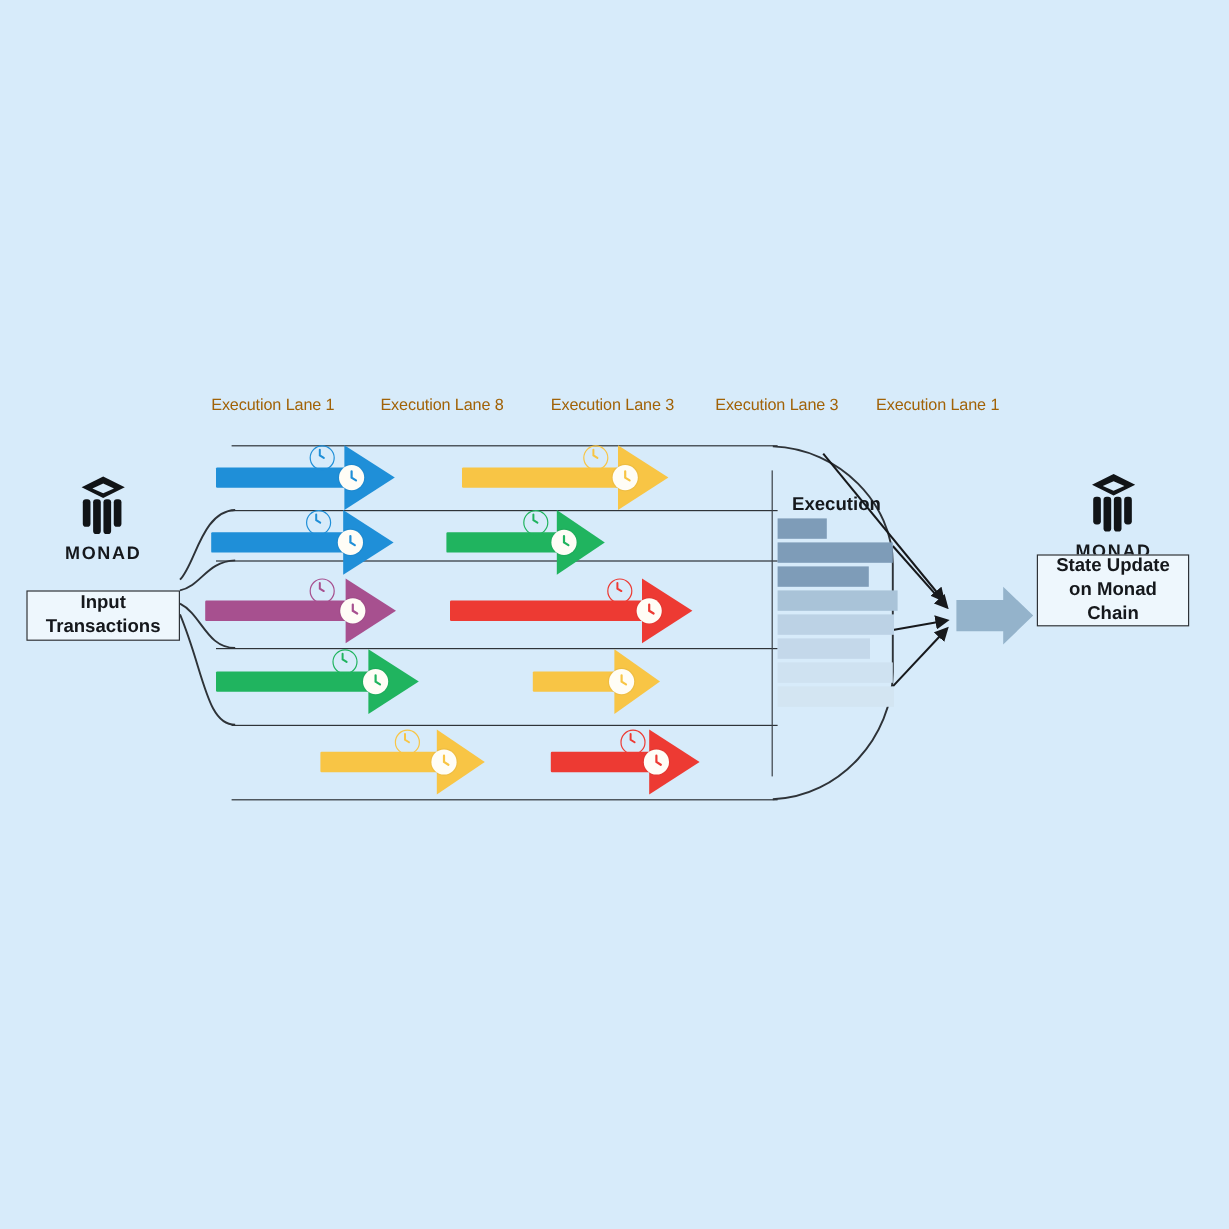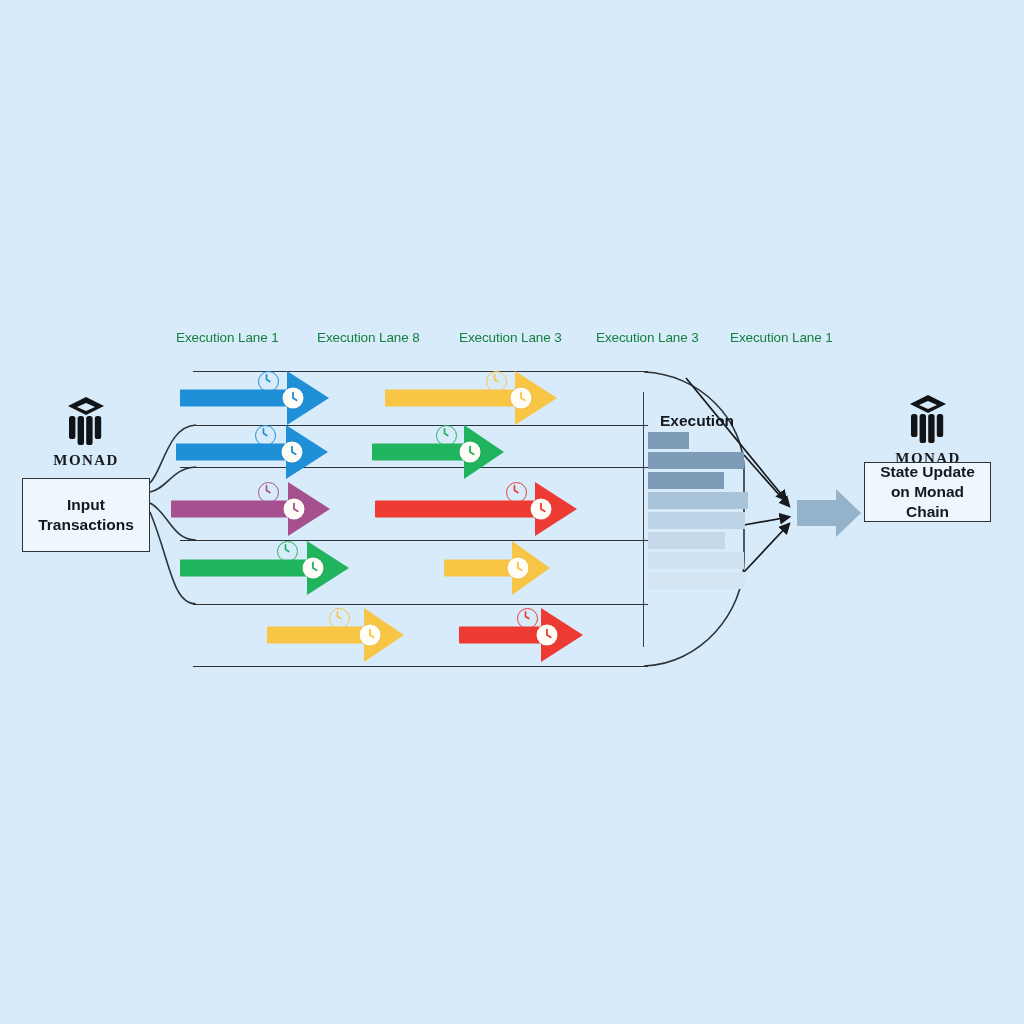--- a/index.html
+++ b/index.html
@@ -8,35 +8,35 @@
     background:#d7ebfa;
     font-family:"Liberation Sans",sans-serif;
     color:#1a1a1a;
   }
   #stage{position:relative;width:1024px;height:1024px;}
 
   
   .lane-label{
     position:absolute;
     font-size:13.5px;
-    color:#15803d;
+    color:#a16207;
     white-space:nowrap;
     letter-spacing:-0.1px;
   }
 
   
   .lane-line{
     position:absolute;
     height:0;
     border-top:1.6px solid #2e3338;
   }
   .monad-wrap{position:absolute;text-align:center;}
   .monad-word{
     font-size:15px;font-weight:700;letter-spacing:1.4px;
-    color:#15181c;margin-top:2px;font-family:Liberation Serif, serif;
+    color:#15181c;margin-top:2px;
   }
 
   
   .node-box{
     position:absolute;
     background:#eef7fd;
     border:1.7px solid #2e3338;
     display:flex;align-items:center;justify-content:center;
     text-align:center;
     font-weight:700;
@@ -145,21 +145,21 @@
     <svg width="44" height="50" viewBox="0 0 44 50">
       <path d="M22 1 L40 10 L22 19 L4 10 Z" fill="#111417"></path>
       <path d="M22 7 L31 11 L22 15 L13 11 Z" fill="#d7ebfa"></path>
       <rect x="5" y="20" width="6.4" height="23" rx="2.6" fill="#111417"></rect>
       <rect x="13.6" y="20" width="6.4" height="29" rx="2.6" fill="#111417"></rect>
       <rect x="22.2" y="20" width="6.4" height="29" rx="2.6" fill="#111417"></rect>
       <rect x="30.8" y="20" width="6.4" height="23" rx="2.6" fill="#111417"></rect>
     </svg>
     <div class="monad-word">MONAD</div>
   </div>
-  <div class="node-box" style="left:22px;top:478px;width:128px;height:74px">
+  <div class="node-box" style="left:22px;top:492px;width:128px;height:42px">
     <span style="white-space:pre-line">Input
 Transactions</span>
   </div>
 
   <div class="monad-wrap" style="left:878px;top:394px;width:100px">
     <svg width="44" height="50" viewBox="0 0 44 50">
       <path d="M22 1 L40 10 L22 19 L4 10 Z" fill="#111417"></path>
       <path d="M22 7 L31 11 L22 15 L13 11 Z" fill="#d7ebfa"></path>
       <rect x="5" y="20" width="6.4" height="23" rx="2.6" fill="#111417"></rect>
       <rect x="13.6" y="20" width="6.4" height="29" rx="2.6" fill="#111417"></rect>

